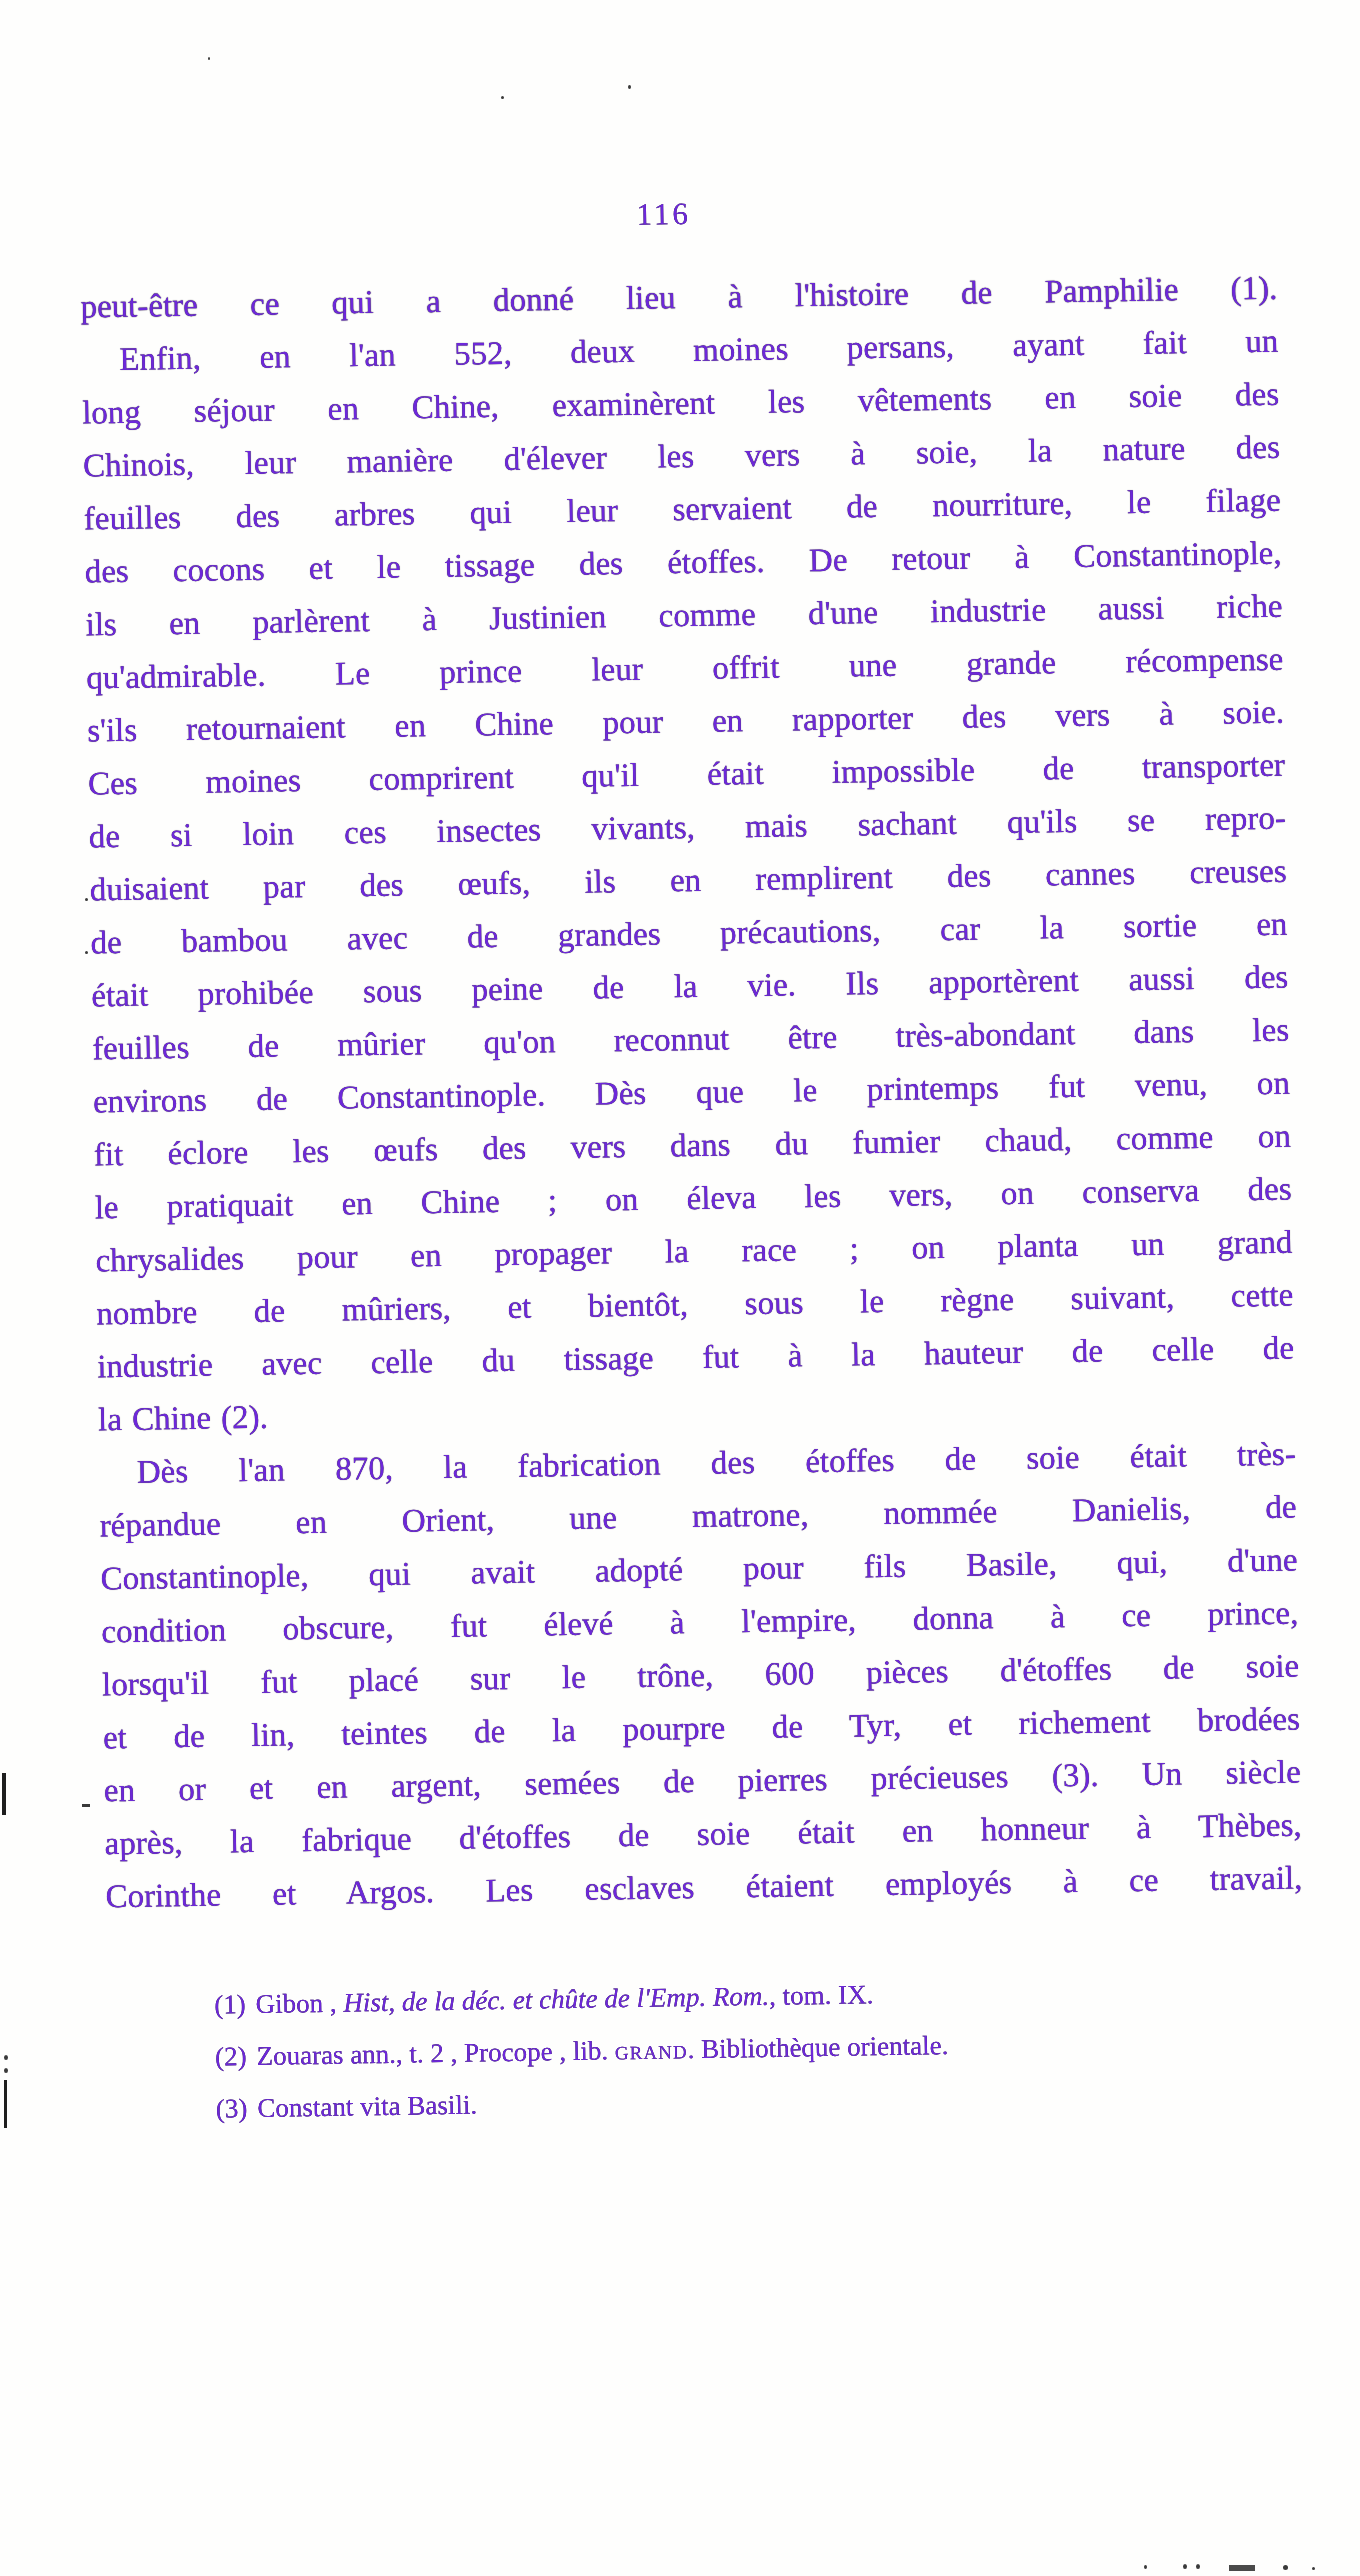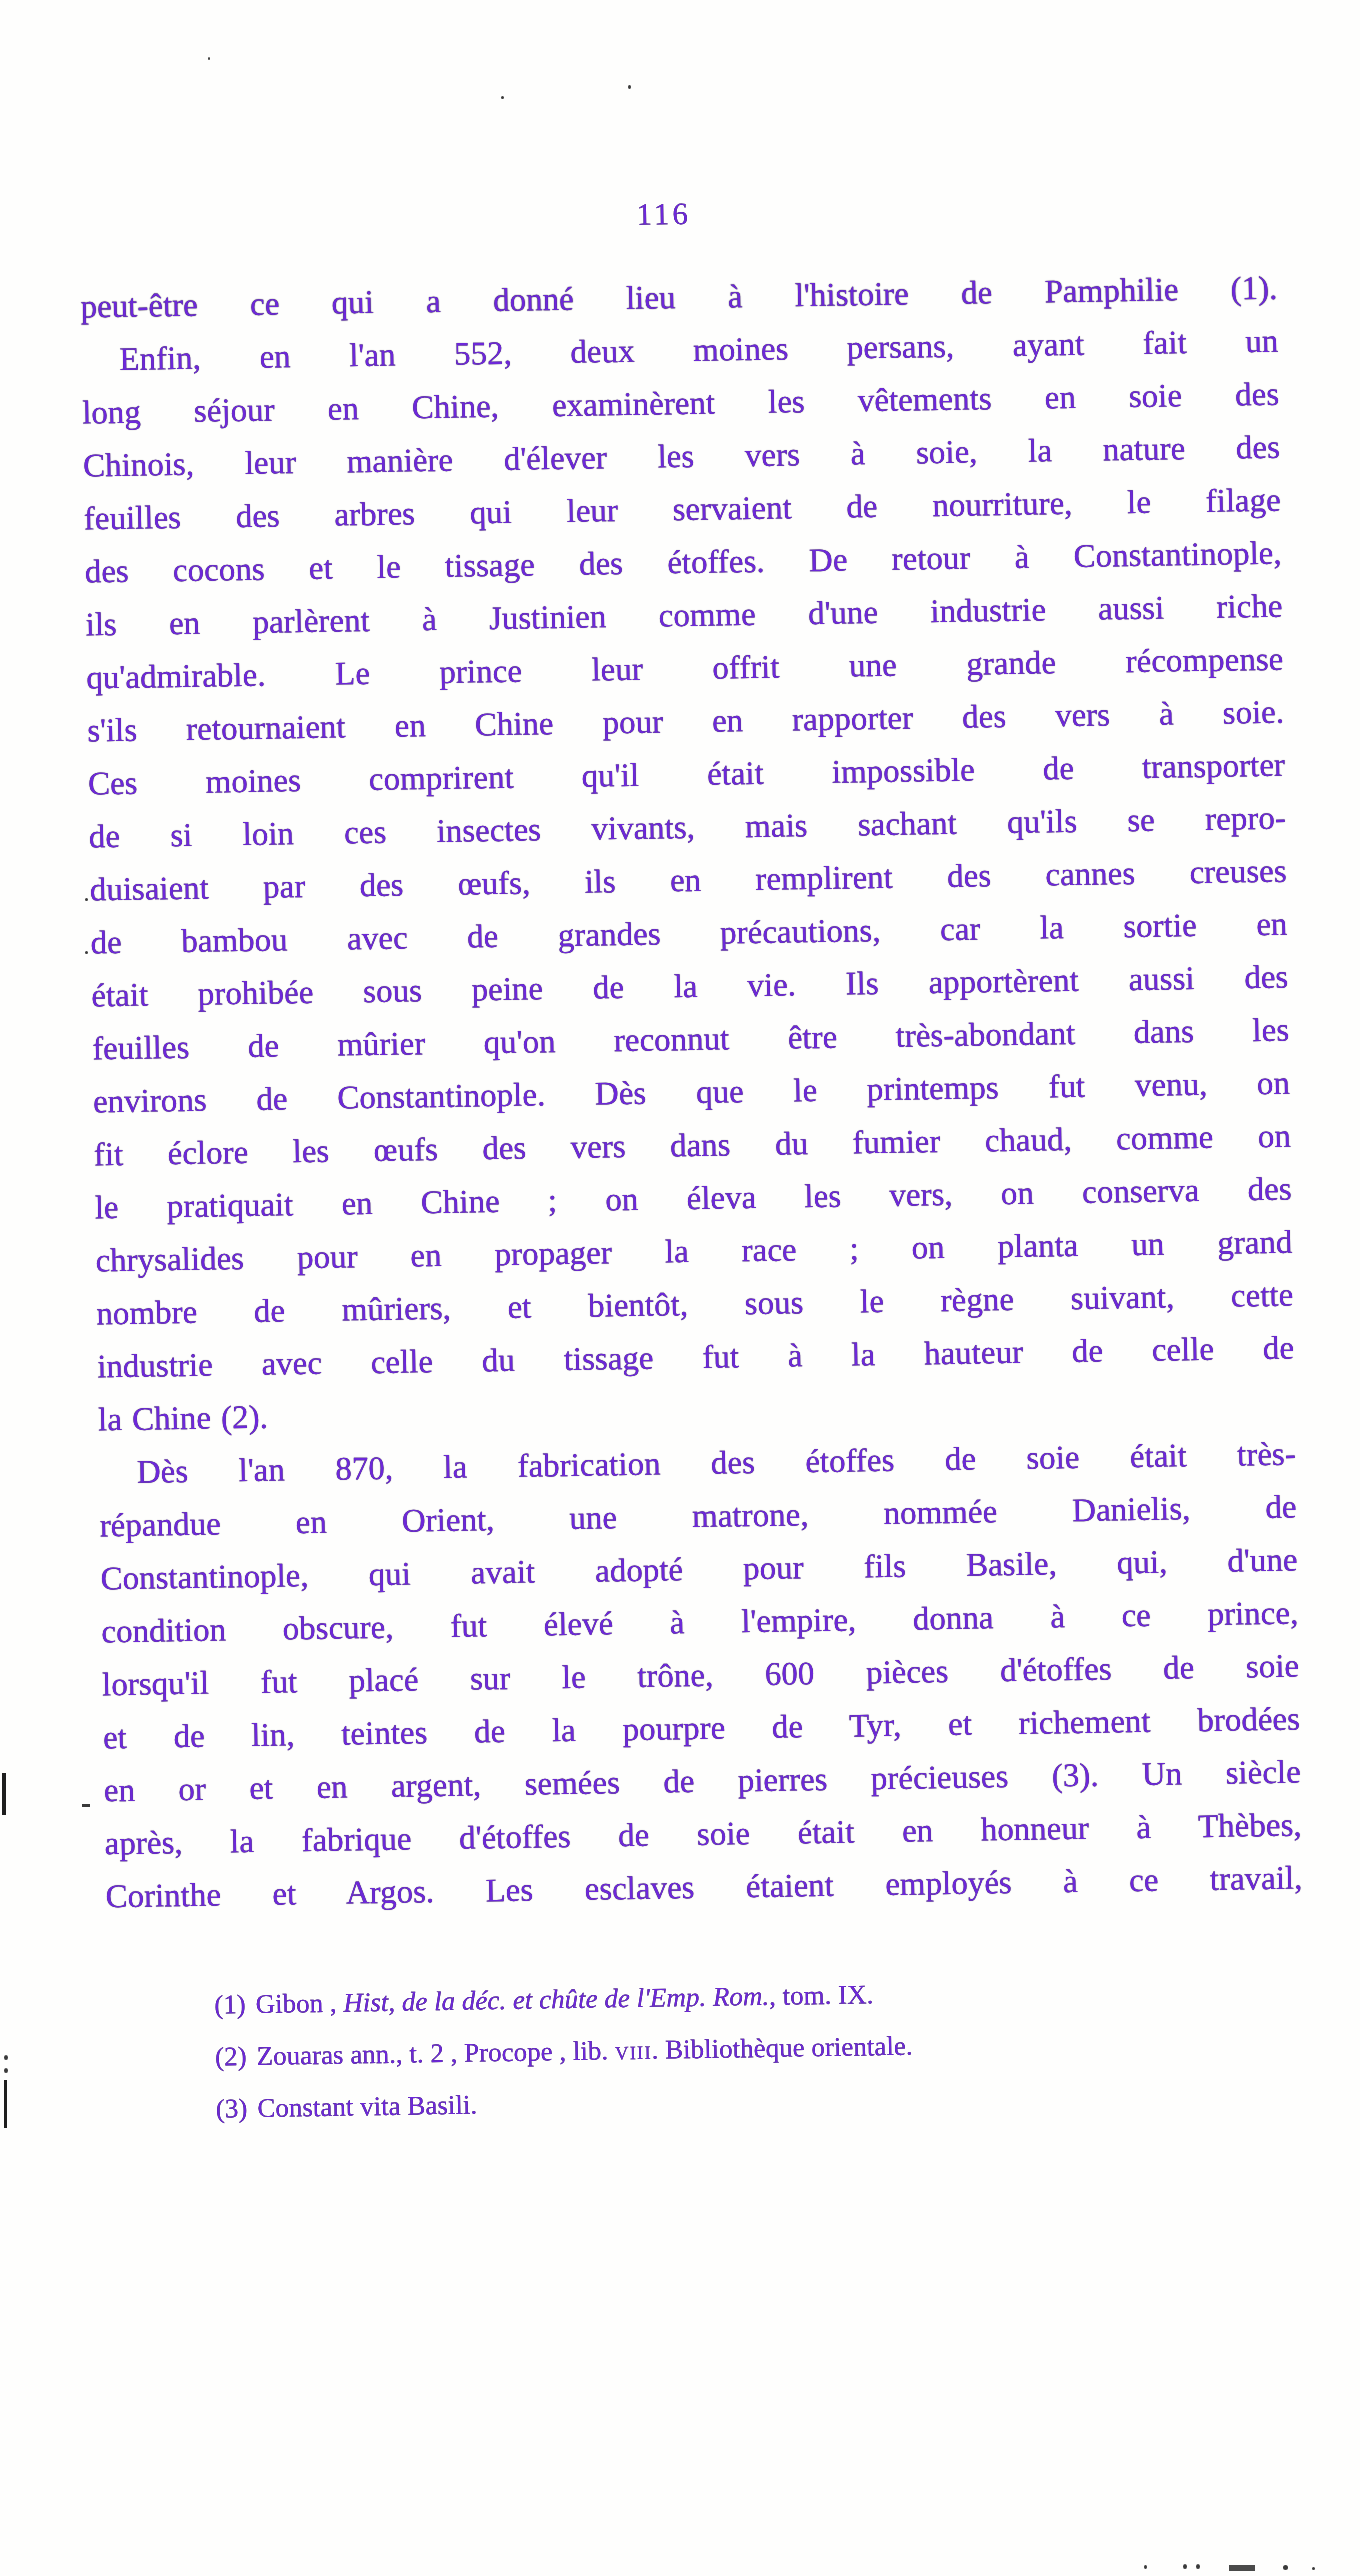--- a/index.html
+++ b/index.html
@@ -108,21 +108,21 @@
       <div class="line">en or et en argent, semées de pierres précieuses (3). Un siècle</div>
       <div class="line">après, la fabrique d'étoffes de soie était en honneur à Thèbes,</div>
       <div class="line short" style="text-align-last: justify;">Corinthe et Argos. Les esclaves étaient employés à ce travail,</div>
     </div>
 
     <div class="footnotes">
       <div class="footnote">
         <span class="marker">(1)</span><span>Gibon , </span><span class="it">Hist, de la déc. et chûte de l'Emp. Rom.</span><span>, tom. IX.</span>
       </div>
       <div class="footnote">
-        <span class="marker">(2)</span><span>Zouaras ann., t. 2 , Procope , lib. </span><span class="sc">viii</span><span>. Bibliothèque orientale.</span>
+        <span class="marker">(2)</span><span>Zouaras ann., t. 2 , Procope , lib. </span><span class="sc">grand</span><span>. Bibliothèque orientale.</span>
       </div>
       <div class="footnote">
         <span class="marker">(3)</span><span>Constant vita Basili.</span>
       </div>
     </div>
 
   </div>
 
   <div class="mark" style="left:2px;  top:1773px; width:4px;  height:42px;"></div>
   <div class="speck" style="left:4px;  top:2055px; width:4px;  height:5px;"></div>

